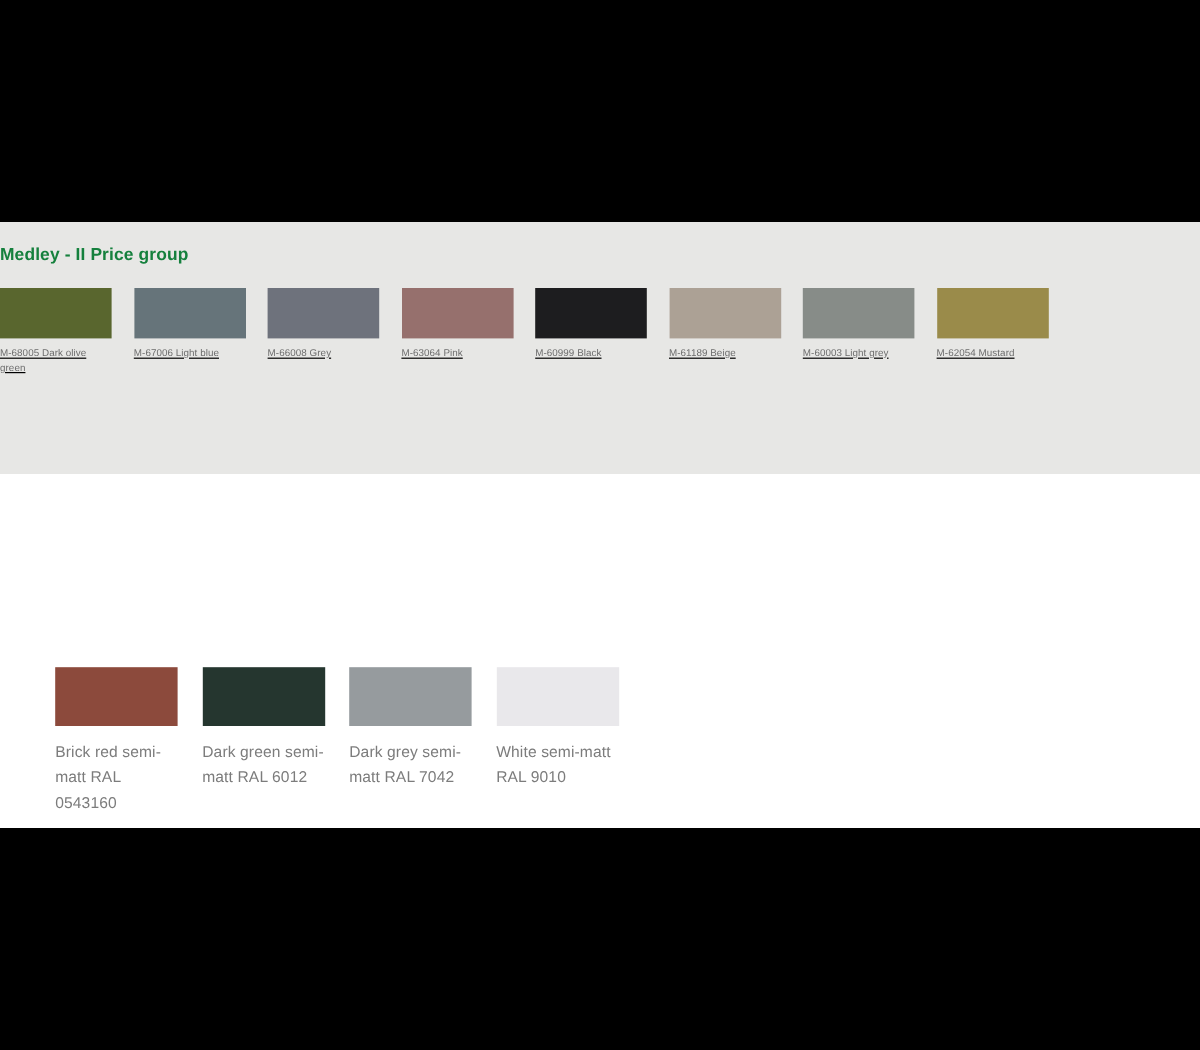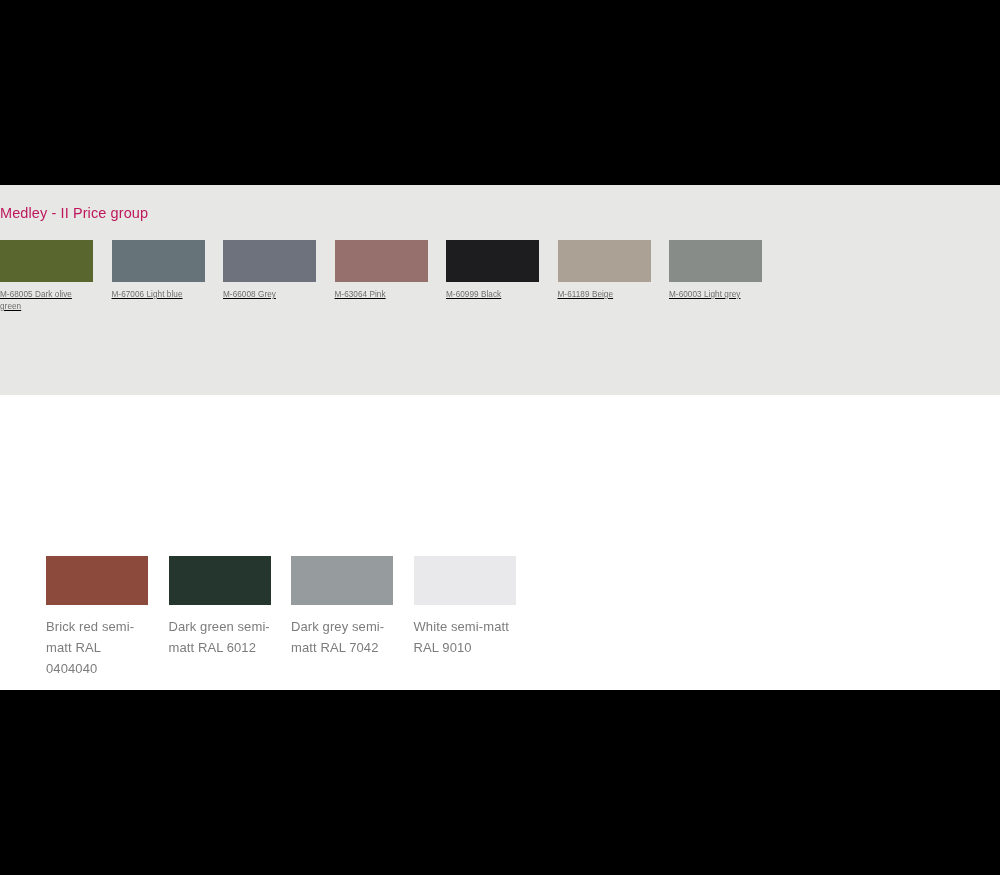--- a/index.html
+++ b/index.html
@@ -31,22 +31,22 @@
     left: 0; top: 185px;
     width: 1000px;
     height: 210px;
     background: #e7e7e5;
     box-sizing: border-box;
   }
   .medley-title {
     position: absolute;
     left: 0; top: 20px;
     font-size: 14.5px;
-    font-weight: 400;
-    color: #be185d;
+    font-weight: 700;
+    color: #15803d;
     letter-spacing: 0.1px;
     white-space: nowrap;
   }
   .medley-grid {
     position: absolute;
     left: 0; top: 55px;
     width: 1000px;
     text-decoration: underline;
   }
   .medley-row {
@@ -145,30 +145,34 @@
           <div class="medley-label">M-60999 Black</div>
         </div>
         <div class="medley-cell">
           <span class="medley-swatch" style="background: rgb(172, 161, 149);"></span>
           <div class="medley-label">M-61189 Beige</div>
         </div>
         <div class="medley-cell">
           <span class="medley-swatch" style="background: rgb(135, 140, 136);"></span>
           <div class="medley-label">M-60003 Light grey</div>
         </div>
+        <div class="medley-cell">
+          <span class="medley-swatch" style="background: rgb(154, 139, 74);"></span>
+          <div class="medley-label">M-62054 Mustard</div>
+        </div>
       </div>
     </div>
 </div>
 
 <div class="white-area"></div>
 
 <div class="ral-row">
     <div class="ral-cell">
       <span class="ral-swatch" style="background: rgb(140, 74, 60);"></span>
-      <div class="ral-label">Brick red semi-matt RAL 0404040</div>
+      <div class="ral-label">Brick red semi-matt RAL 0543160</div>
     </div>
     <div class="ral-cell">
       <span class="ral-swatch" style="background: rgb(37, 54, 47);"></span>
       <div class="ral-label">Dark green semi-matt RAL 6012</div>
     </div>
     <div class="ral-cell">
       <span class="ral-swatch" style="background: rgb(150, 155, 158);"></span>
       <div class="ral-label">Dark grey semi-matt RAL 7042</div>
     </div>
     <div class="ral-cell">

